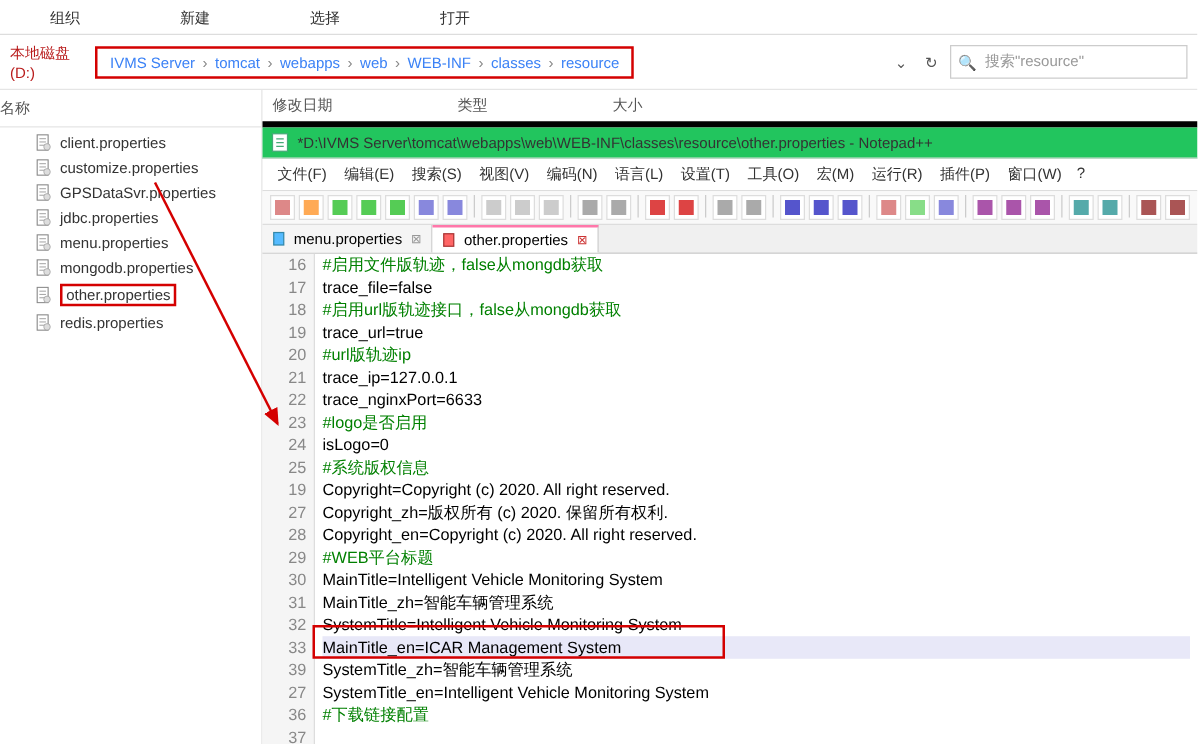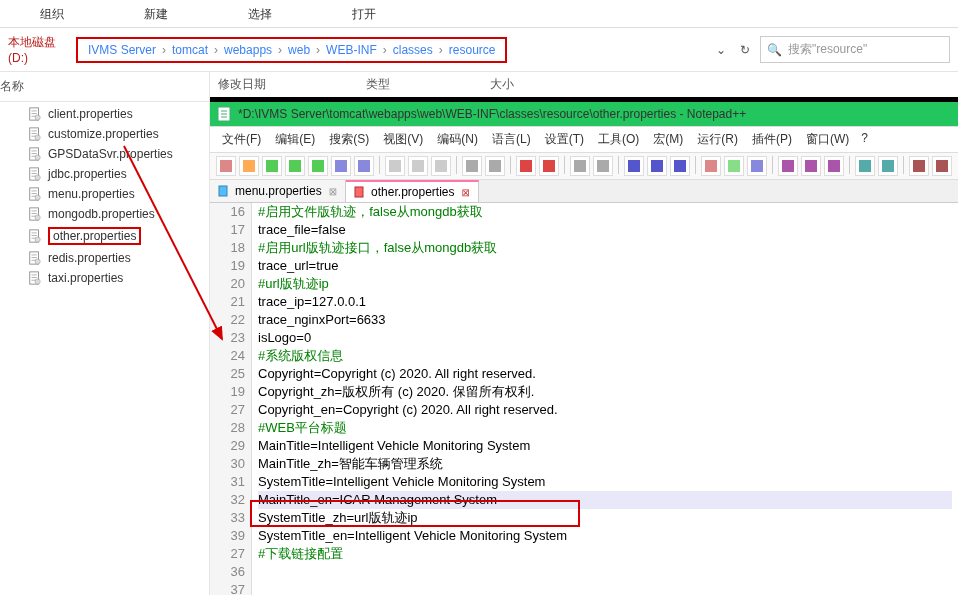--- a/index.html
+++ b/index.html
@@ -193,31 +193,20 @@
           <span class="file-icon">
             <svg viewBox="0 0 16 16">
               <rect x="2" y="1" width="10" height="14" fill="#fff" stroke="#888"></rect>
               <rect x="4" y="4" width="6" height="1" fill="#aaa"></rect>
               <rect x="4" y="7" width="6" height="1" fill="#aaa"></rect>
               <rect x="4" y="10" width="6" height="1" fill="#aaa"></rect>
               <circle cx="11" cy="12" r="3" fill="#ddd" stroke="#888" stroke-width="0.5"></circle>
             </svg>
           </span>
           <span class="file-label">redis.properties</span>
-        </div><div class="file-item">
-          <span class="file-icon">
-            <svg viewBox="0 0 16 16">
-              <rect x="2" y="1" width="10" height="14" fill="#fff" stroke="#888"></rect>
-              <rect x="4" y="4" width="6" height="1" fill="#aaa"></rect>
-              <rect x="4" y="7" width="6" height="1" fill="#aaa"></rect>
-              <rect x="4" y="10" width="6" height="1" fill="#aaa"></rect>
-              <circle cx="11" cy="12" r="3" fill="#ddd" stroke="#888" stroke-width="0.5"></circle>
-            </svg>
-          </span>
-          <span class="file-label">taxi.properties</span>
         </div></div>
   </div>
 
   <div class="editor-panel">
     <div class="col-headers">
         <span>修改日期</span>
         <span>类型</span>
         <span>大小</span>
       </div>
 
@@ -391,30 +380,31 @@
           <div>37</div>
         </div>
       <div class="code-lines">
           <div class="line"><span class="comment">#启用文件版轨迹，false从mongdb获取</span></div>
           <div class="line">trace_file=false</div>
           <div class="line"><span class="comment">#启用url版轨迹接口，false从mongdb获取</span></div>
           <div class="line">trace_url=true</div>
           <div class="line"><span class="comment">#url版轨迹ip</span></div>
           <div class="line">trace_ip=127.0.0.1</div>
           <div class="line">trace_nginxPort=6633</div>
+          <div class="line"><span class="comment">#logo是否启用</span></div>
           <div class="line">isLogo=0</div>
           <div class="line"><span class="comment">#系统版权信息</span></div>
           <div class="line">Copyright=Copyright (c) 2020. All right reserved.</div>
           <div class="line">Copyright_zh=版权所有 (c) 2020. 保留所有权利.</div>
           <div class="line">Copyright_en=Copyright (c) 2020. All right reserved.</div>
           <div class="line"><span class="comment">#WEB平台标题</span></div>
           <div class="line">MainTitle=Intelligent Vehicle Monitoring System</div>
           <div class="line">MainTitle_zh=智能车辆管理系统</div>
           <div class="line">SystemTitle=Intelligent Vehicle Monitoring System</div>
           <div class="line highlight">MainTitle_en=ICAR Management System</div>
-          <div class="line">SystemTitle_zh=url版轨迹ip</div>
+          <div class="line">SystemTitle_zh=智能车辆管理系统</div>
           <div class="line">SystemTitle_en=Intelligent Vehicle Monitoring System</div>
           <div class="line"><span class="comment">#下载链接配置</span></div>
           <div class="code-highlight-box" style="top: 297px; left: -2px; width: 330px; height: 27px;"></div>
         </div>
     </div>
   </div>
 </div>
 
 </body></html>

